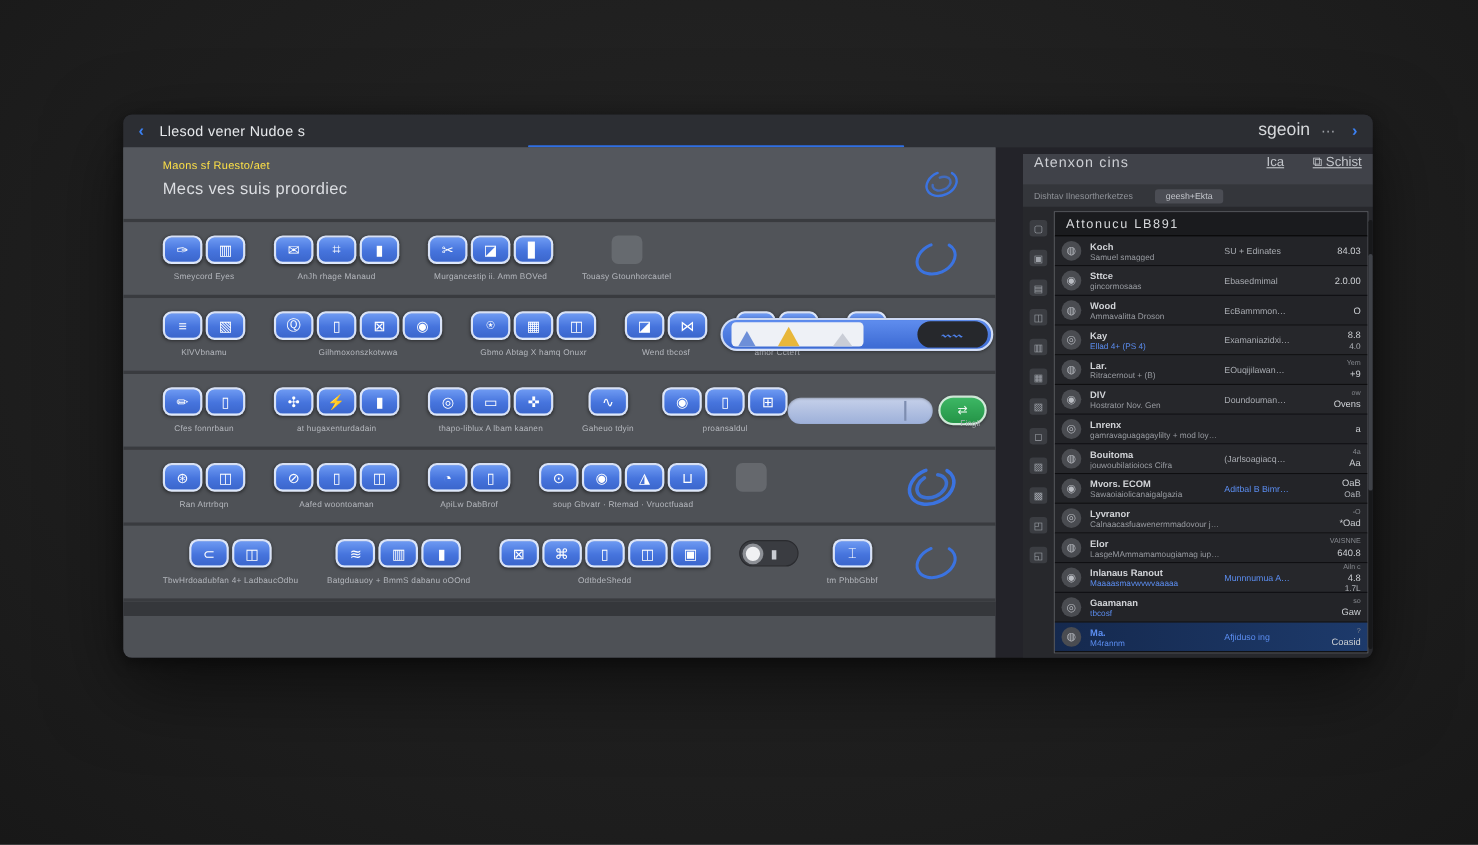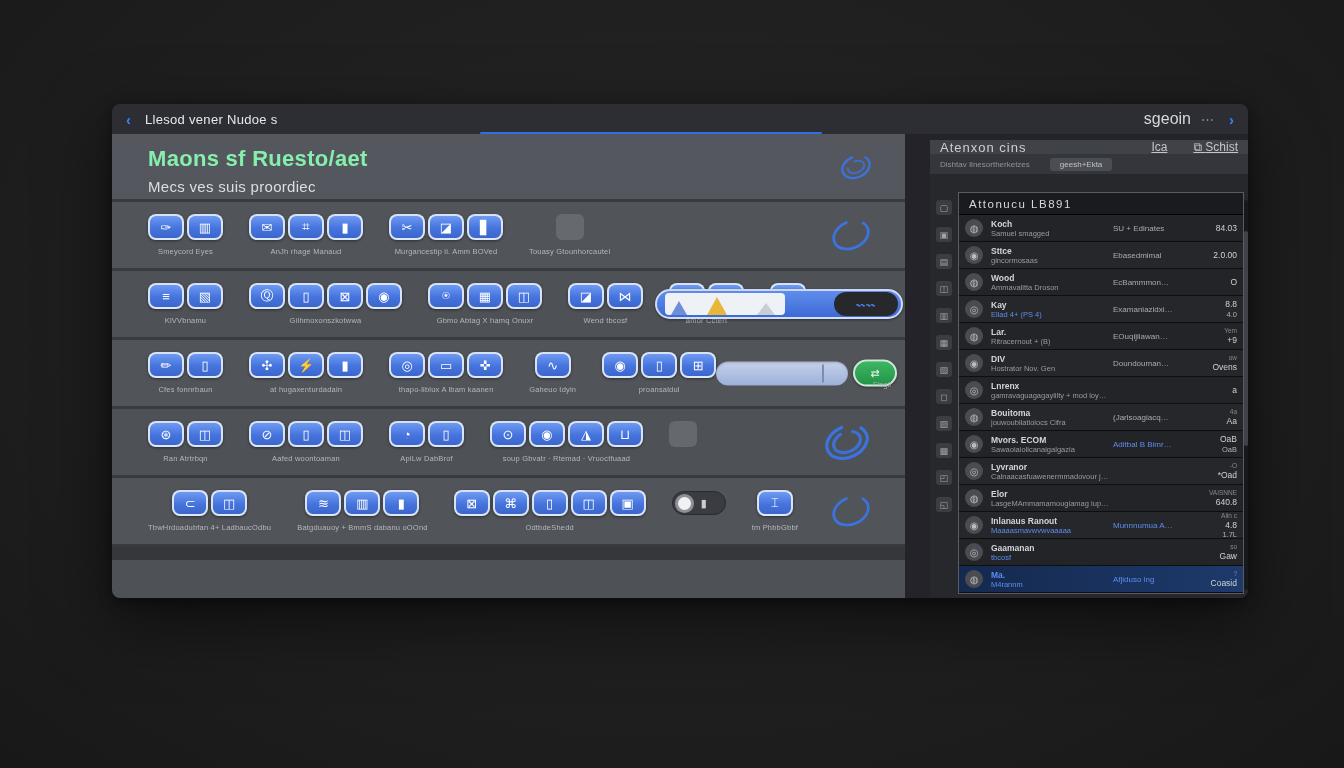--- a/index.html
+++ b/index.html
@@ -25,21 +25,21 @@
   .titlebar .menu-label { font-size:16px; color:#d6d8db; margin-right:10px; }
   .titlebar .dots { font-size:13px; color:#9fa2a8; margin-right:14px; letter-spacing:1px; }
   .tabline { position:absolute; left:368px; bottom:0; width:342px; height:2.5px; background:#2f6fe4; border-radius:2px; }
   
   .main-panel {
     position:absolute; left:0; top:30px; width:793px; height:464px;
     background:#4e5156;
   }
   .section { position:relative; border-bottom:3px solid #393b3f; }
   .sec-header { height:68px; background:#54575d; padding:12px 0 0 36px; }
-  .sec-header .h1 { font-size:22px; font-weight:bold; color:#86efac; letter-spacing:.3px; }
+  .sec-header .h1 { font-size:10px; font-weight:normal; color:#fde047; letter-spacing:.3px; }
   .sec-header .h2 { font-size:15px; color:#dcdee2; margin-top:6px; letter-spacing:.3px; }
   .btnrow { height:69px; background:#4e5156; padding:12px 0 0 36px; display:flex; align-items:flex-start; }
   .btnrow:nth-child(odd) { background:#515459; }
   .group { display:flex; flex-direction:column; align-items:center; margin-right:26px; }
   .keys { display:flex; gap:3px; }
   .kbtn {
     min-width:36px; height:26px; padding:0 8px; border-radius:8px;
     border:2px solid rgba(242,246,252,.85);
     background:linear-gradient(180deg,#6e9af2 0%,#4674dd 55%,#3b66cc 100%);
     box-shadow:0 1px 3px rgba(0,0,0,.45);
@@ -66,21 +66,21 @@
   .progress .div { position:absolute; right:24px; top:3px; bottom:3px; width:2px; background:#7d8db0; }
   .green-pill { width:44px; height:27px; border-radius:14px; background:linear-gradient(180deg,#3db764,#249447); border:2px solid rgba(235,245,238,.85); display:flex; align-items:center; justify-content:center; color:#eaf6ee; font-size:11px; box-shadow:0 1px 3px rgba(0,0,0,.4); }
   .finish-label { position:absolute; right:14px; top:40px; font-size:7.5px; color:#aeb1b7; }
   
   .sec-footer { height:38px; background:#46484d; display:flex; align-items:center; padding-left:36px; border-bottom:0; }
   .sec-footer .f1 { font-size:14.5px; font-weight:bold; color:#e8eaec; letter-spacing:.4px; margin-right:56px; }
   .sec-footer .f2 { font-size:14.5px; color:#dfe1e4; letter-spacing:.4px; }
   .bottom-strip { height:13px; background:#35373b; }
   
   .right-panel { position:absolute; left:818px; top:36px; width:318px; bottom:0; background:#27282c; }
-  .rp-header { height:14px; background:#404249; display:flex; align-items:flex-start; padding:0 10px; }
+  .rp-header { height:28px; background:#404249; display:flex; align-items:flex-start; padding:0 10px; }
   .rp-header .rp-title { font-size:13px; color:#ccced3; letter-spacing:1px; }
   .rp-header .spacer { flex:1; }
   .rp-header .rp-act { font-size:12px; color:#c2c5ca; margin-left:26px;text-decoration:underline; }
   .rp-sub { height:20px; background:#34363b; display:flex; align-items:center; padding:0 10px; }
   .rp-sub .sub-text { font-size:8px; color:#8f9298; }
   .rp-sub .sub-btn { margin-left:20px; font-size:8px; color:#c0c3c9; background:#4b4d54; border-radius:3px; padding:2px 10px; }
   .icon-strip { position:absolute; left:0; top:52px; bottom:0; width:28px; display:flex; flex-direction:column; align-items:center; padding-top:8px; gap:12px; }
   .strip-ic { width:16px; height:15px; border-radius:3px; background:#3b3d42; color:#9fa3aa; font-size:9px; display:flex; align-items:center; justify-content:center; }
   .list-wrap { position:absolute; left:28px; right:4px; top:52px; bottom:4px; border:1px solid #595b60; background:#1f2023; display:flex; flex-direction:column; }
   .list-title { height:22px; background:#1a1b1e; border-bottom:1px solid #000; display:flex; align-items:center; padding:0 10px; font-size:11.5px; color:#d5d7da; letter-spacing:1.5px; }

